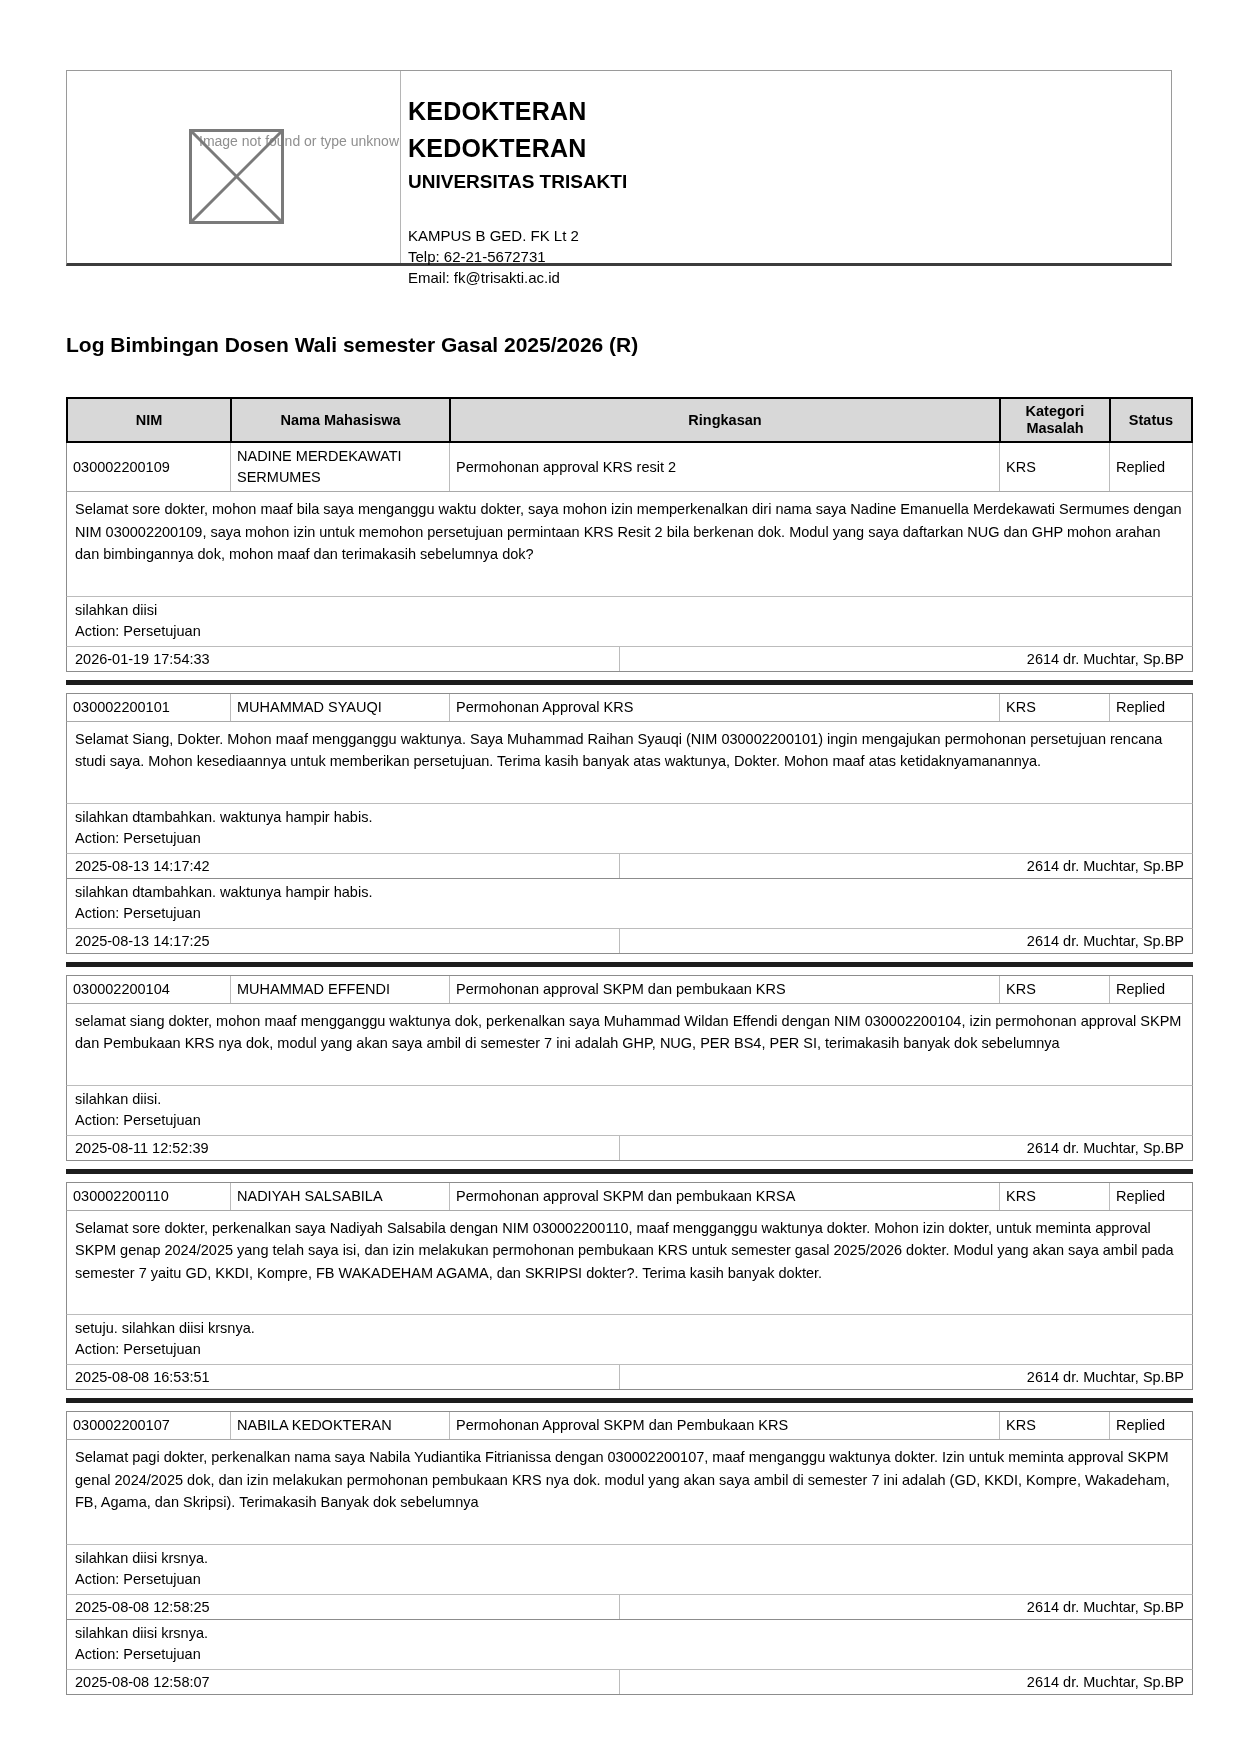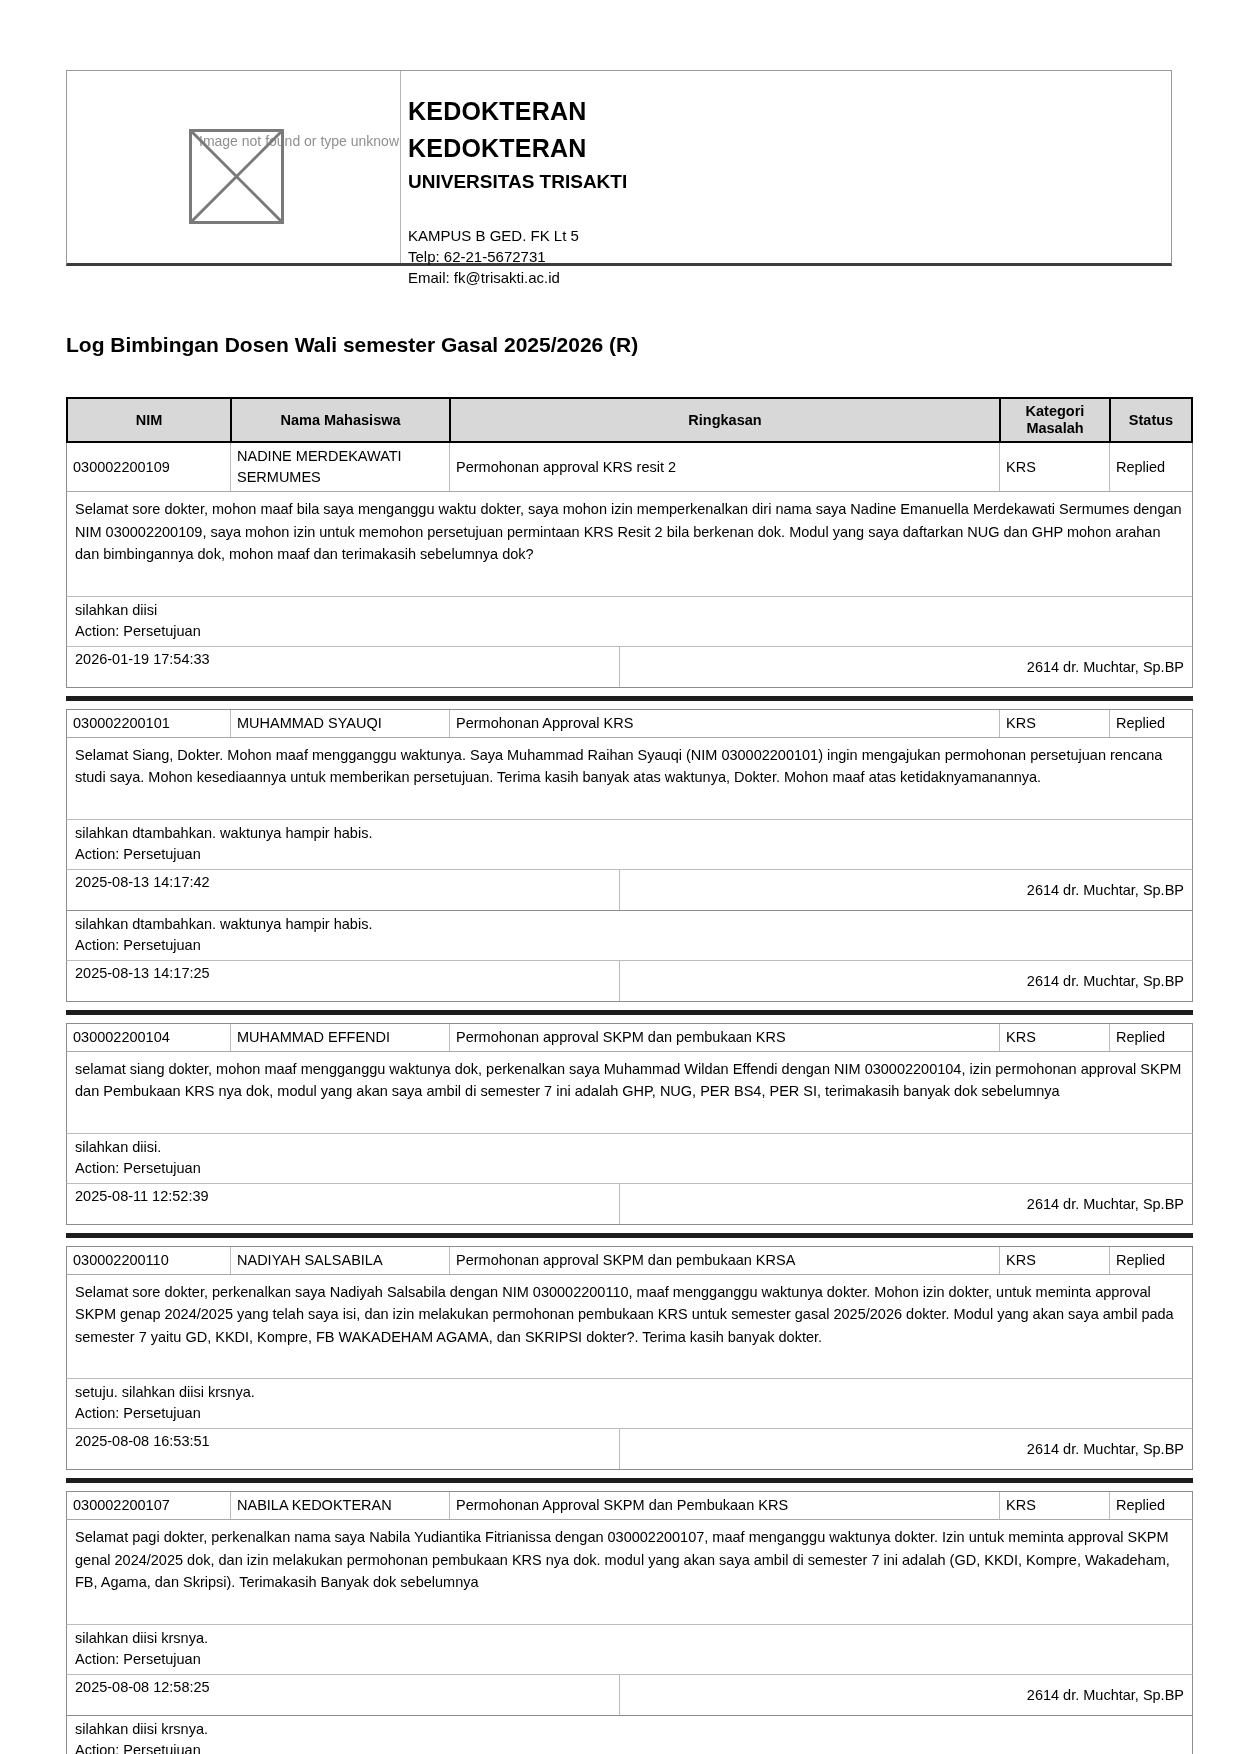--- a/index.html
+++ b/index.html
@@ -75,21 +75,21 @@
     border-left:1px solid #8c8c8c; border-right:1px solid #8c8c8c;
     border-bottom:1px solid #bcbcbc;
     padding:3px 8px 4px 8px; line-height:21px;
   }
   .rts {
     display:grid; grid-template-columns:553px 1fr;
     border-left:1px solid #8c8c8c; border-right:1px solid #8c8c8c;
     border-bottom:1px solid #8c8c8c;
   }
   .rts .ts-left { padding:2px 8px; border-right:1px solid #bcbcbc; line-height:20px; }
-  .rts .ts-right { padding:10px 8px; text-align:right; line-height:20px; }
+  .rts .ts-right { padding:2px 8px; text-align:right; line-height:20px; }
 
   .separator { height:5px; background:#1d1d1d; margin:8px 0; }
 </style>
 </head>
 <body>
 
 <div class="page">
 
   <header class="letterhead">
     <div class="lh-logo">
@@ -99,21 +99,21 @@
           <line x1="0" y1="0" x2="89" y2="89" stroke="#7a7a7a" stroke-width="3"></line>
           <line x1="89" y1="0" x2="0" y2="89" stroke="#7a7a7a" stroke-width="3"></line>
         </svg>
       </div>
     </div>
     <div class="lh-text">
       <div class="org-big">KEDOKTERAN</div>
       <div class="org-big">KEDOKTERAN</div>
       <div class="org-mid">UNIVERSITAS TRISAKTI</div>
       <div class="addr">
-        <div>KAMPUS B GED. FK Lt 5</div>
+        <div>KAMPUS B GED. FK Lt 2</div>
         <div>Telp: 62-21-5672731</div>
         <div>Email: fk@trisakti.ac.id</div>
       </div>
     </div>
   </header>
 
   <h1 class="page-title">Log Bimbingan Dosen Wali semester Gasal 2025/2026 (R)</h1>
 
   <div class="log">
 

